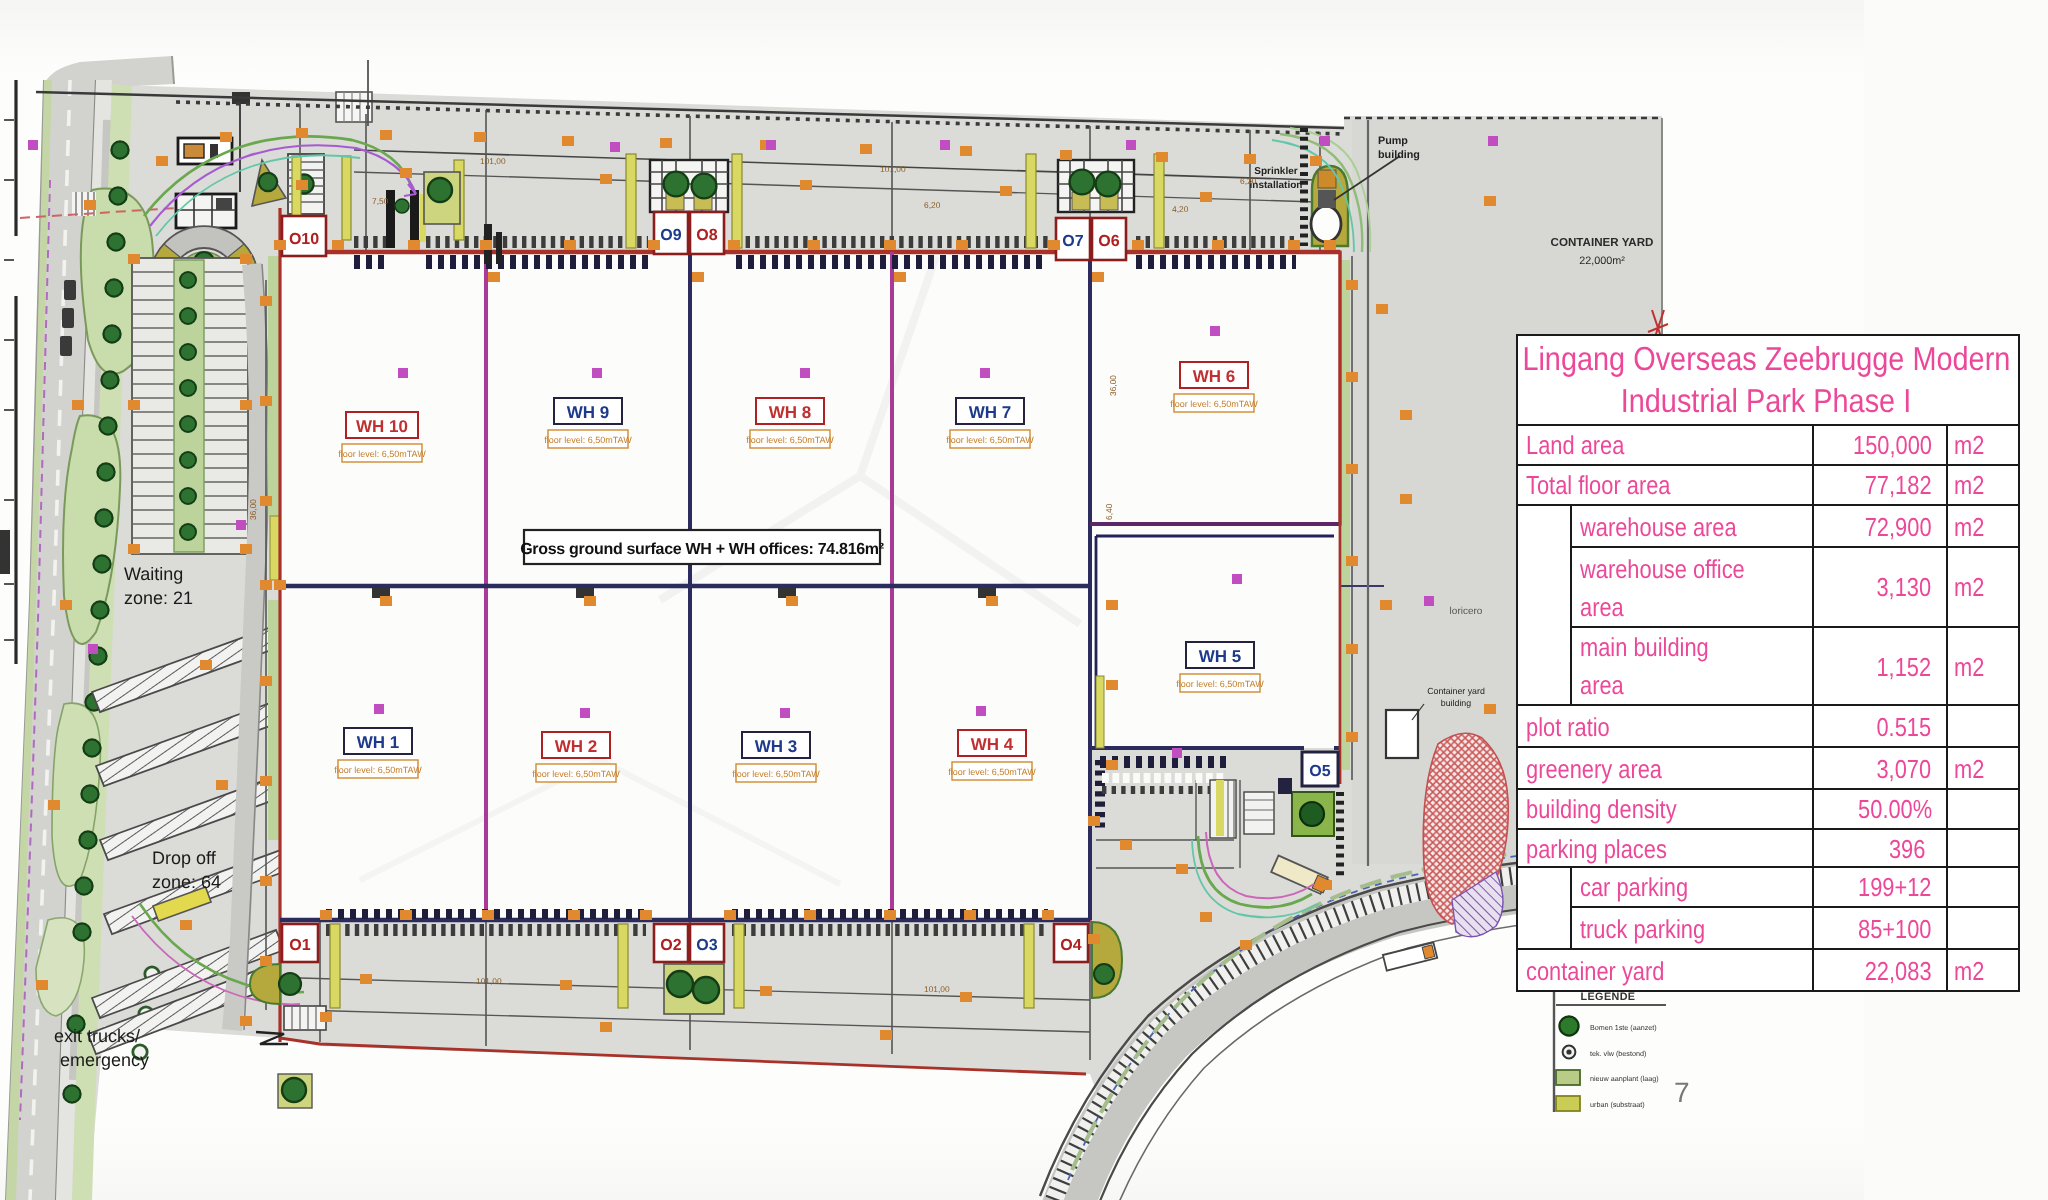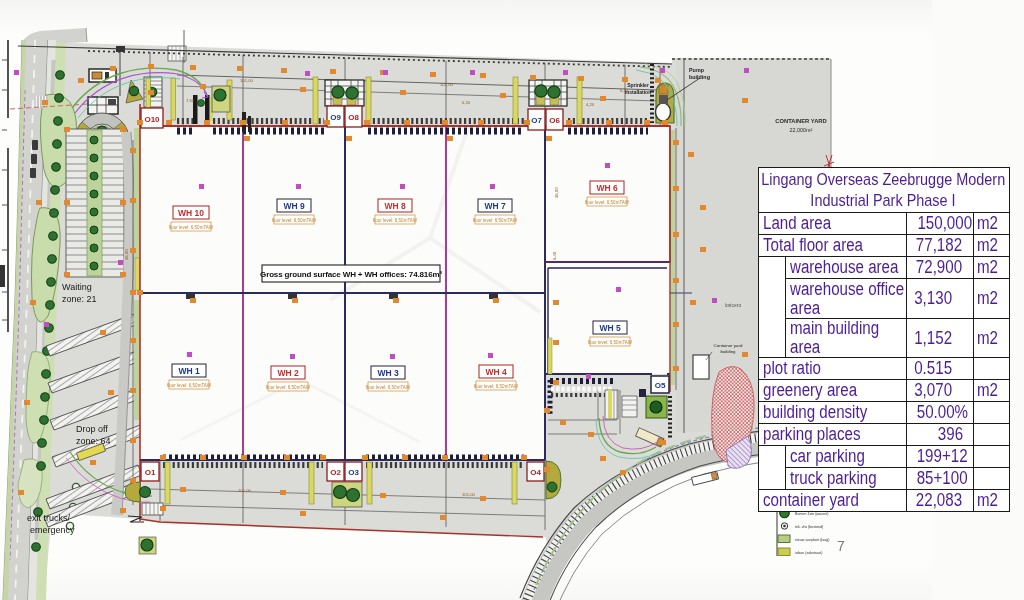--- a/index.html
+++ b/index.html
@@ -1,22 +1,22 @@
 <!DOCTYPE html>
 <html><head>
 <meta charset="utf-8">
 <style>
   html,body{margin:0;padding:0;}
   body{width:1024px;height:600px;overflow:hidden;background:#fbfbfa;font-family:"Liberation Sans",sans-serif;}
   #stage{position:relative;width:932px;height:600px;background:linear-gradient(180deg,#f5f5f3 0%,#fdfdfc 6%,#fdfdfc 94%,#f7f7f5 100%);}
   svg{position:absolute;left:0;top:0;}
-  #tbl{position:absolute;left:758px;top:167px;width:251px;border-collapse:collapse;table-layout:fixed;background:#fff;color:#4c1d95;}
-  #tbl td{border:1.6px solid #1a1a1a;padding:0 0 0 4px;font-size:18px;overflow:hidden;white-space:nowrap;}
+  #tbl{position:absolute;left:758px;top:167px;width:251px;border-collapse:collapse;table-layout:fixed;background:#fff;color:#ec4899;}
+  #tbl td{border:1.6px solid #1a1a1a;padding:0 0 0 4px;font-size:13px;overflow:hidden;white-space:nowrap;}
   #tbl td span{display:inline-block;transform:scaleX(0.84);transform-origin:0 50%;}
-  #tbl td.num{text-align:right;padding:0 22px 0 0;}
+  #tbl td.num{text-align:right;padding:0 7px 0 0;}
   #tbl td.num span{transform-origin:100% 50%;}
   #tbl td.unit{padding-left:3px;}
   #tbl td.ttl{text-align:center;font-size:16.6px;padding:0;line-height:21.5px;}
   #tbl td.ttl span{display:block;text-align:center;width:280px;margin-left:-16.5px;transform:scaleX(0.87);transform-origin:50% 50%;}
 </style>
 </head>
 <body>
 <div id="stage">
 <svg width="1024" height="600" viewBox="0 0 1024 600">
 <defs>

